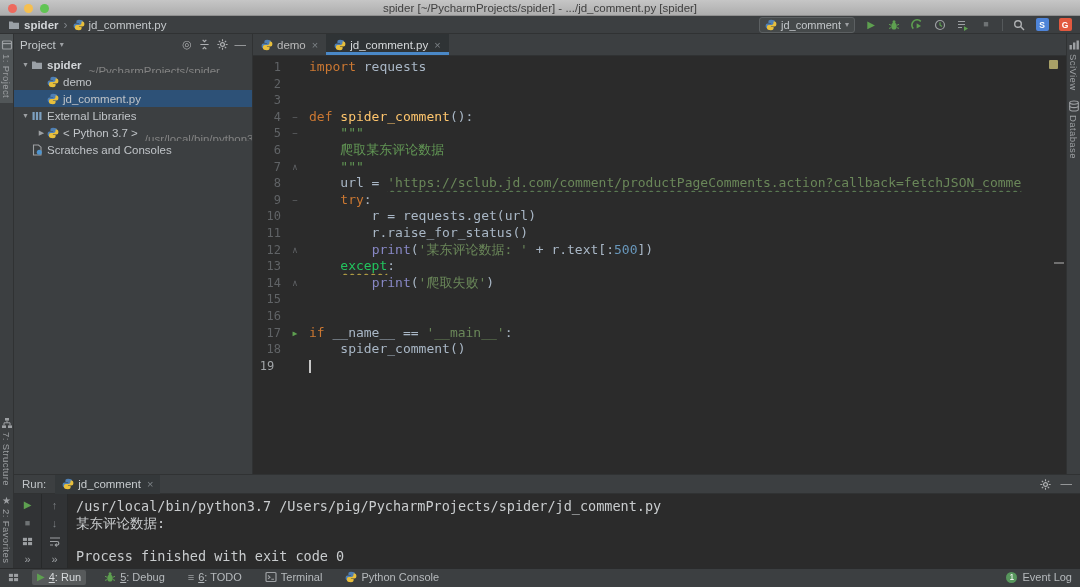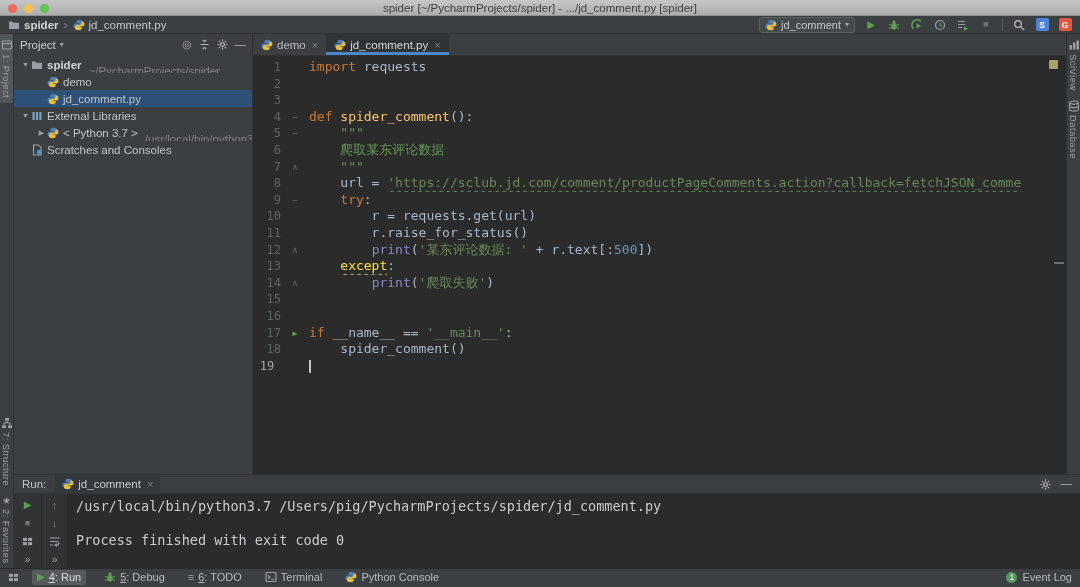--- a/index.html
+++ b/index.html
@@ -65,21 +65,21 @@
   .gmark { width:28px; flex:none; text-align:center; color:#606366; font-size:9px; line-height:16.6px; }
   .ctext { flex:1; min-width:0; overflow:hidden; }
   .tk-kw  { color:#cc7832; }
   .tk-pl  { color:#a9b7c6; }
   .tk-fn  { color:#ffc66d; }
   .tk-str { color:#6a8759; }
   .tk-doc { color:#629755; }
   .tk-num { color:#6897bb; }
   .tk-bi  { color:#8888c6; }
   .tk-url { color:#6a8759; text-decoration:underline wavy #5d7f55; text-underline-offset:3px; }
-  .tk-kwwarn { color:#fde047; text-decoration:underline wavy #b8a344; text-underline-offset:3px; }
+  .tk-kwwarn { color:#22c55e; text-decoration:underline wavy #b8a344; text-underline-offset:3px; }
   .caret { display:inline-block; width:2px; height:13px; background:#c7c7c7; vertical-align:middle; }
   .runarrow { color:#5ea050; font-size:8px; }
   .inspect-badge { position:absolute; top:4px; right:8px; width:9px; height:9px; background:#a8a067; border-radius:1px; }
   .stripe-mark { position:absolute; top:206px; right:2px; width:10px; height:2px; background:#707070; }
 
   
   .runpanel { height:94px; display:flex; flex-direction:column; border-top:1px solid #303233; background:#2b2b2b; }
   .rheader { height:19px; background:#3c3f41; border-bottom:1px solid #303233;
              display:flex; align-items:center; gap:9px; padding:0 8px; font-size:11.5px; }
   .rlabel { color:#bfc3c6; }
@@ -456,21 +456,21 @@
                   <path d="M7.8 8.6L6.3 10.1l1.5 1.4"></path>
                 </svg>
               </span>
               <span class="ic">
                 <span class="g" style="color:#9da0a3;font-size:11px;">»</span>
               </span>
               <span class="ic">
                 <span class="g" style="color:#9da0a3;font-size:11px;">»</span>
               </span>
             </div>
-          <div class="console" id="console"><div>/usr/local/bin/python3.7 /Users/pig/PycharmProjects/spider/jd_comment.py</div><div> </div><div>Process finished with exit code 0</div></div>
+          <div class="console" id="console"><div>/usr/local/bin/python3.7 /Users/pig/PycharmProjects/spider/jd_comment.py</div><div>某东评论数据: </div><div> </div><div>Process finished with exit code 0</div></div>
         </div>
       </div>
     </div>
   </div>
 
   <div class="status">
     <span class="ic" id="status-toggle">
         <svg width="11" height="11" viewBox="0 0 12 12" fill="#9da0a3">
           <rect x="1" y="2" width="4.4" height="3.4"></rect>
           <rect x="6.6" y="2" width="4.4" height="3.4"></rect>

